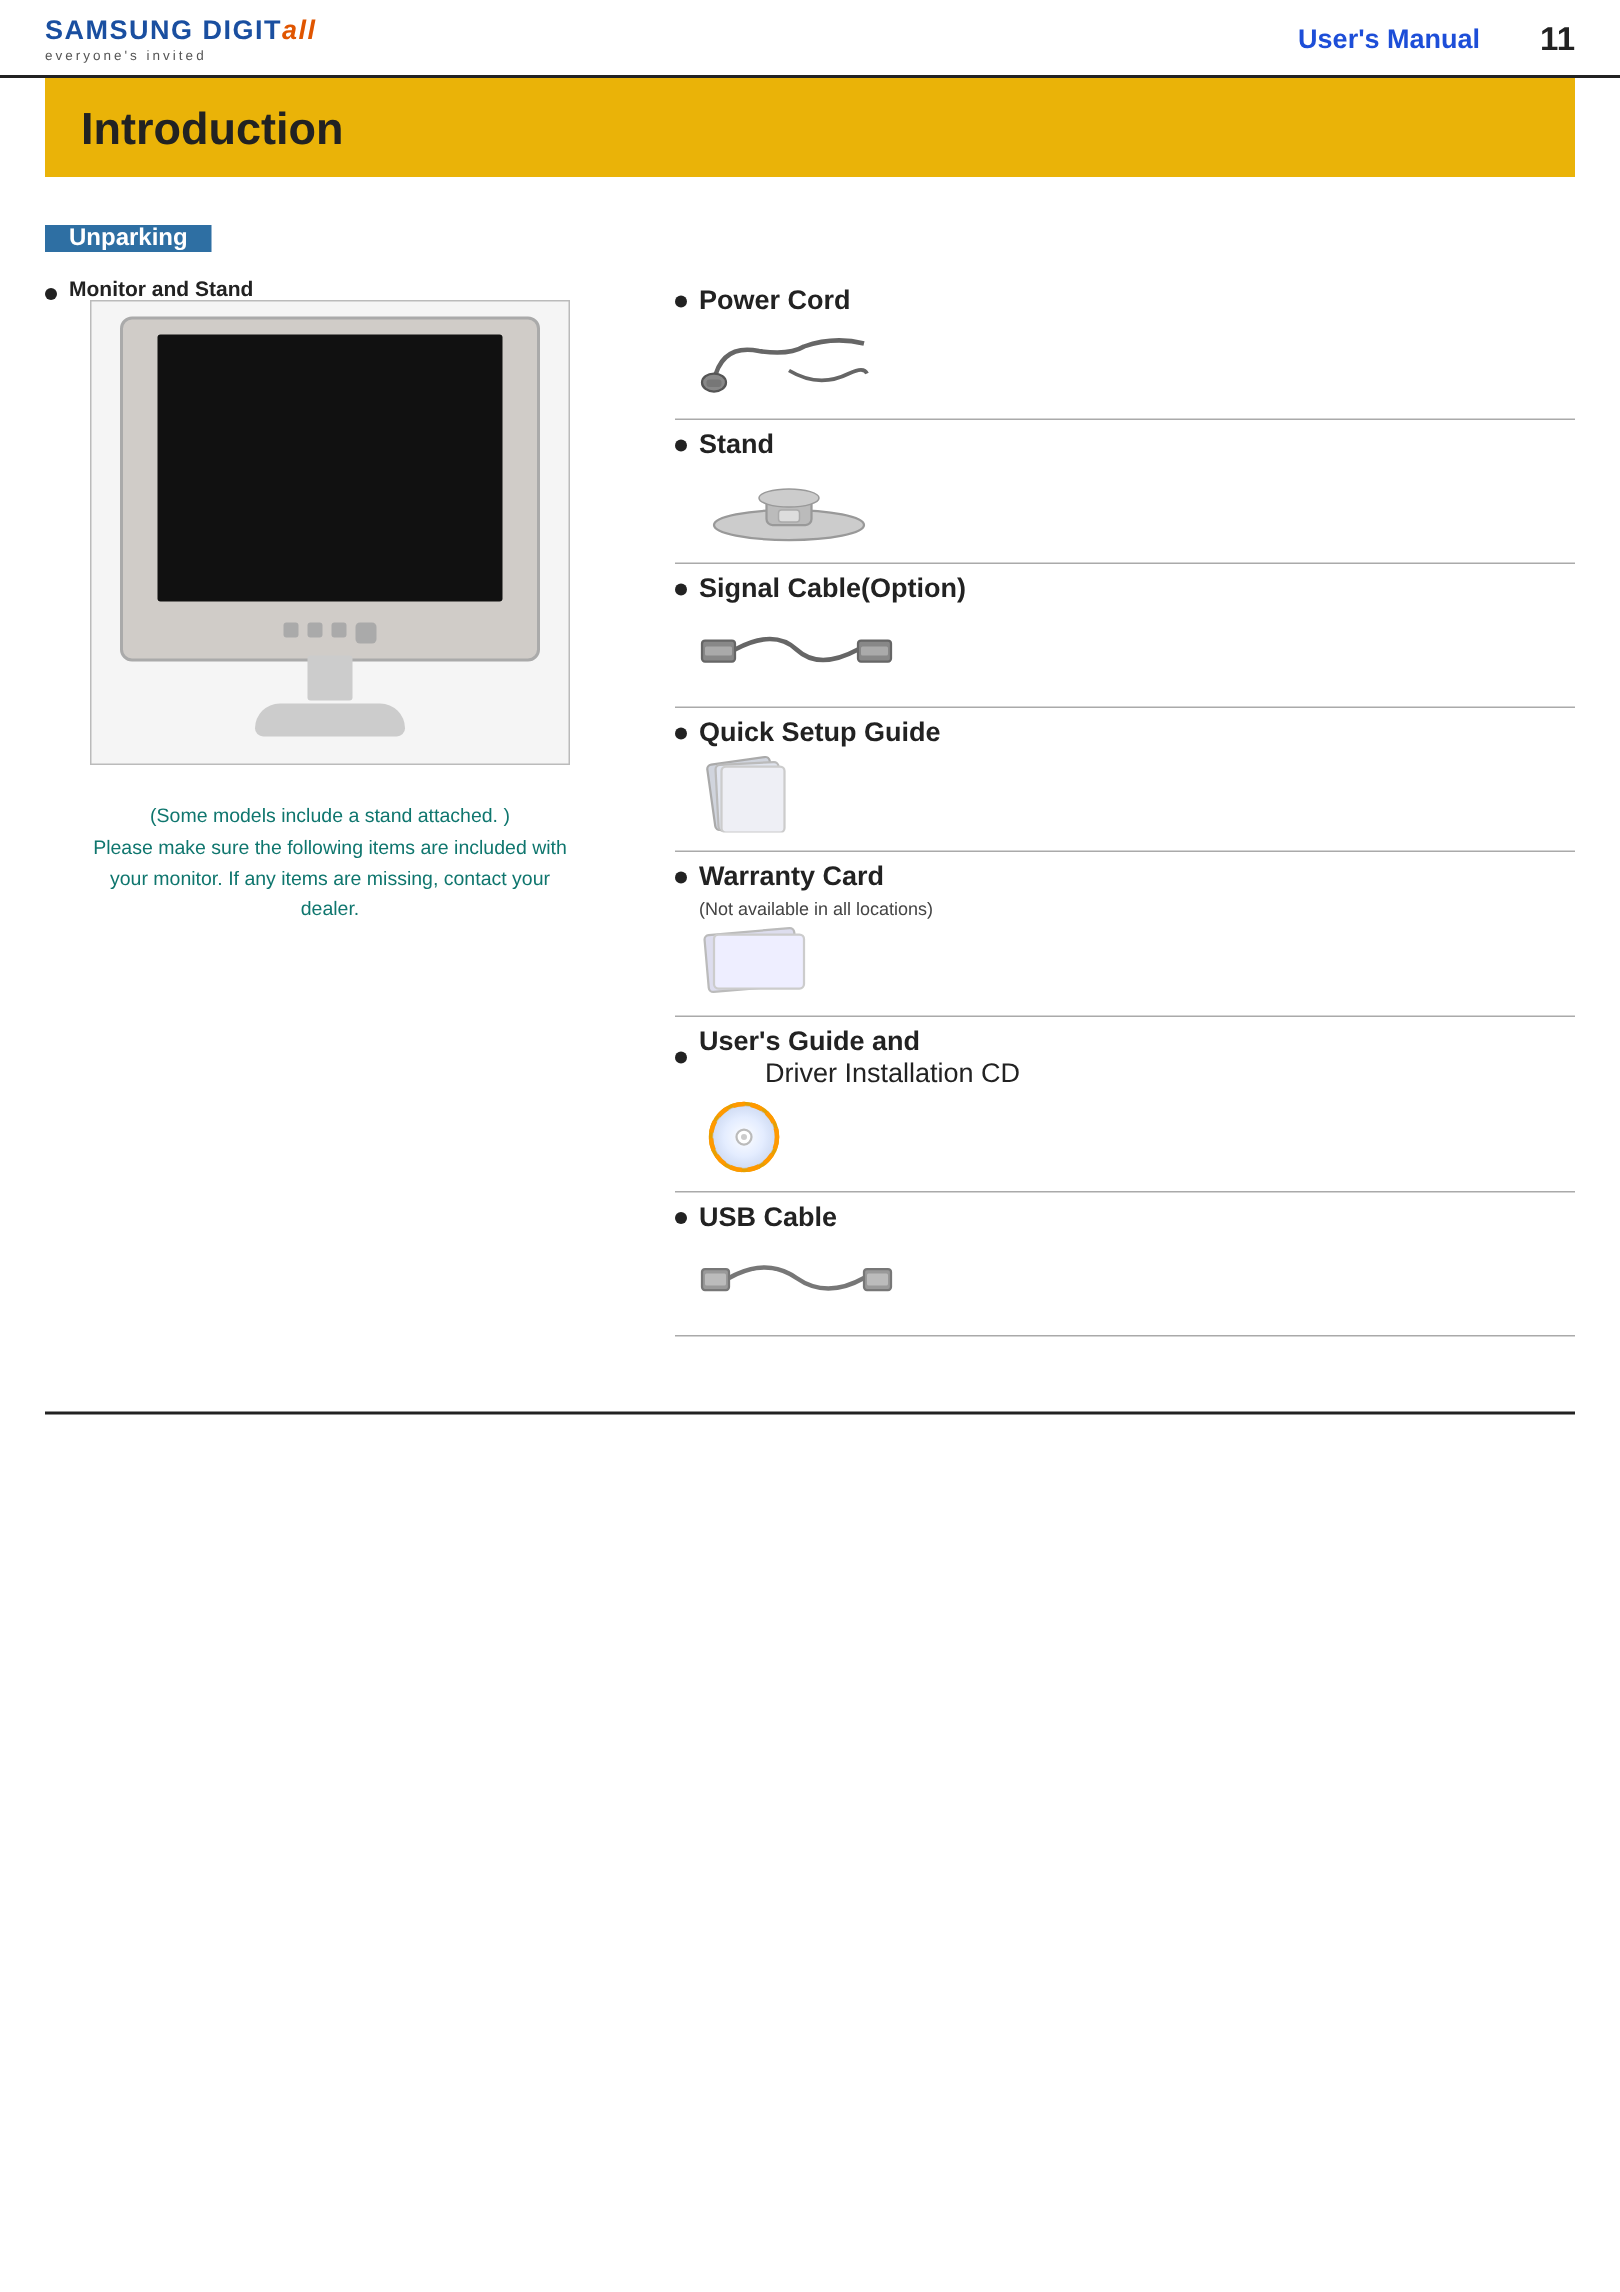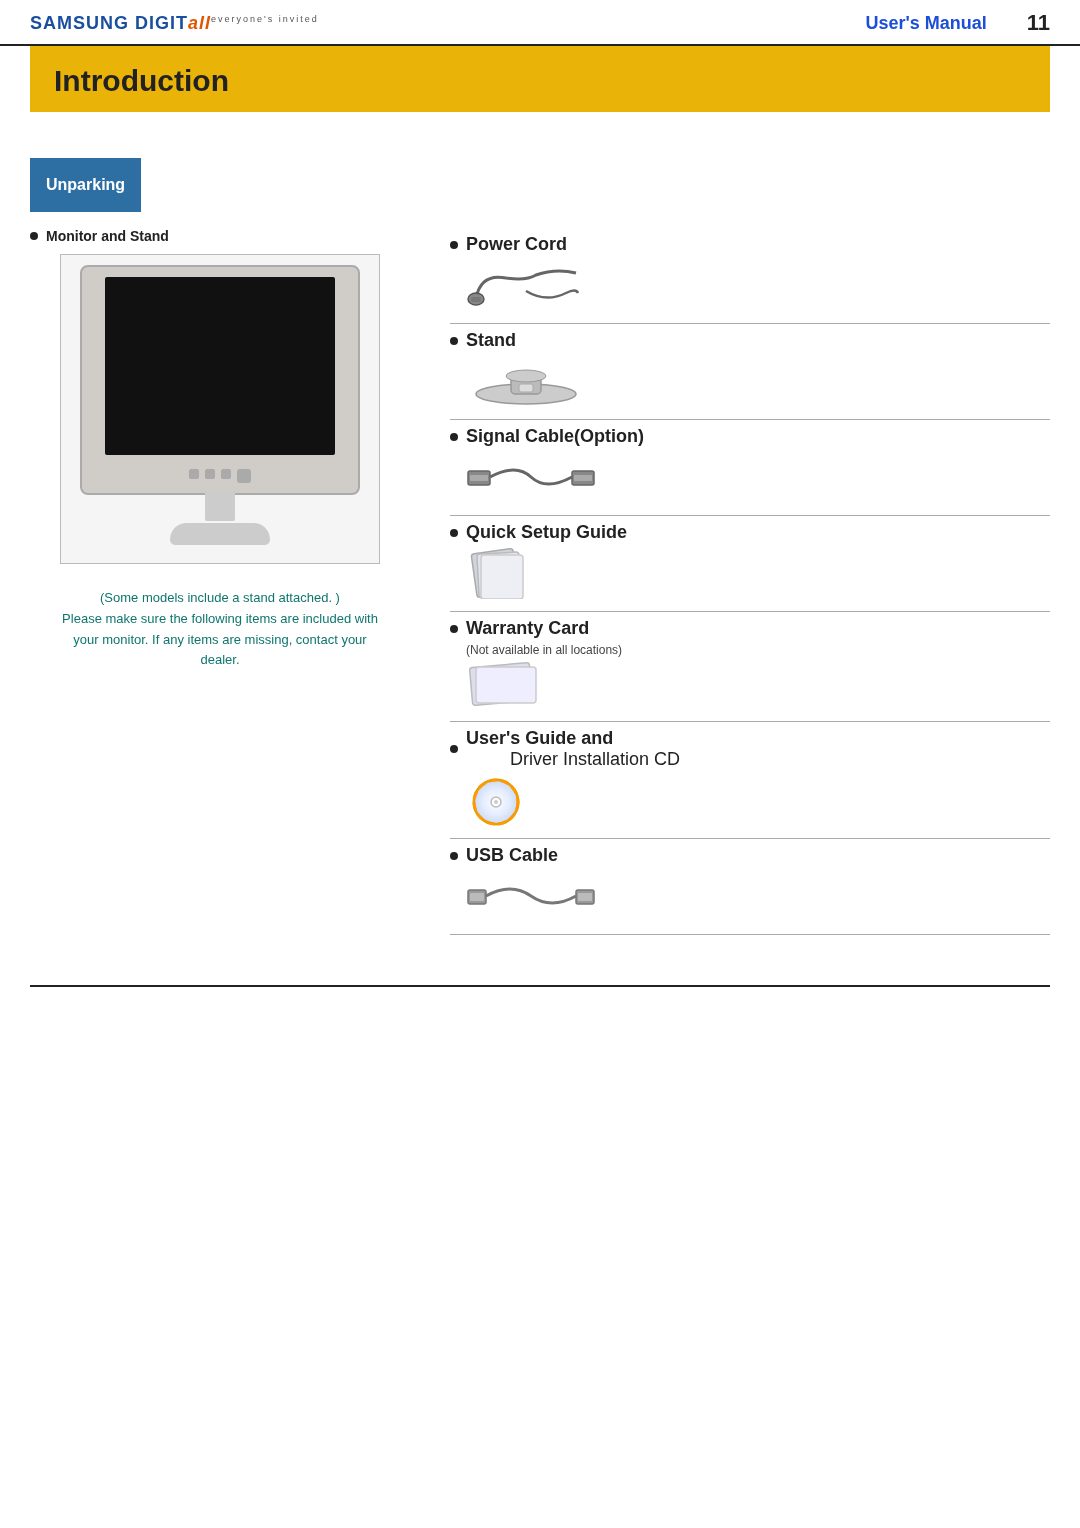--- a/index.html
+++ b/index.html
@@ -15,20 +15,21 @@
     
     .header {
       display: flex;
       align-items: center;
       justify-content: space-between;
       padding: 10px 30px 8px 30px;
       border-bottom: 2px solid #222;
     }
     .logo-area {
       display: flex;
+      flex-direction: column;
       align-items: flex-start;
     }
     .logo-samsung {
       font-size: 18px;
       font-weight: bold;
       color: #1a4fa0;
       letter-spacing: 1px;
     }
     .logo-all {
       color: #e05500;
@@ -67,47 +68,46 @@
       font-weight: bold;
       color: #222;
     }
 
     
     .unparking-heading {
       background: #2e6fa3;
       color: #fff;
       font-size: 16px;
       font-weight: bold;
-      padding: 18px 16px;
+      padding: 0 16px;
       display: inline-block;
       margin-bottom: 16px;
-      margin-top: 24px;
+      margin-top: 10px;
     }
 
     
     .two-col {
       display: flex;
       gap: 40px;
       align-items: flex-start;
     }
     .left-col {
       flex: 0 0 380px;
       max-width: 380px;
     }
     .right-col {
       flex: 1;
     }
 
     
     .bullet-label {
       font-weight: bold;
       font-size: 14px;
-      margin-bottom: 10px;
-      display: flex;
-      align-items: center;
+      display: flex;
+      align-items: flex-end;
       gap: 8px;
     }
     .bullet-dot {
       width: 8px;
       height: 8px;
       background: #222;
       border-radius: 50%;
       flex-shrink: 0;
     }
 

